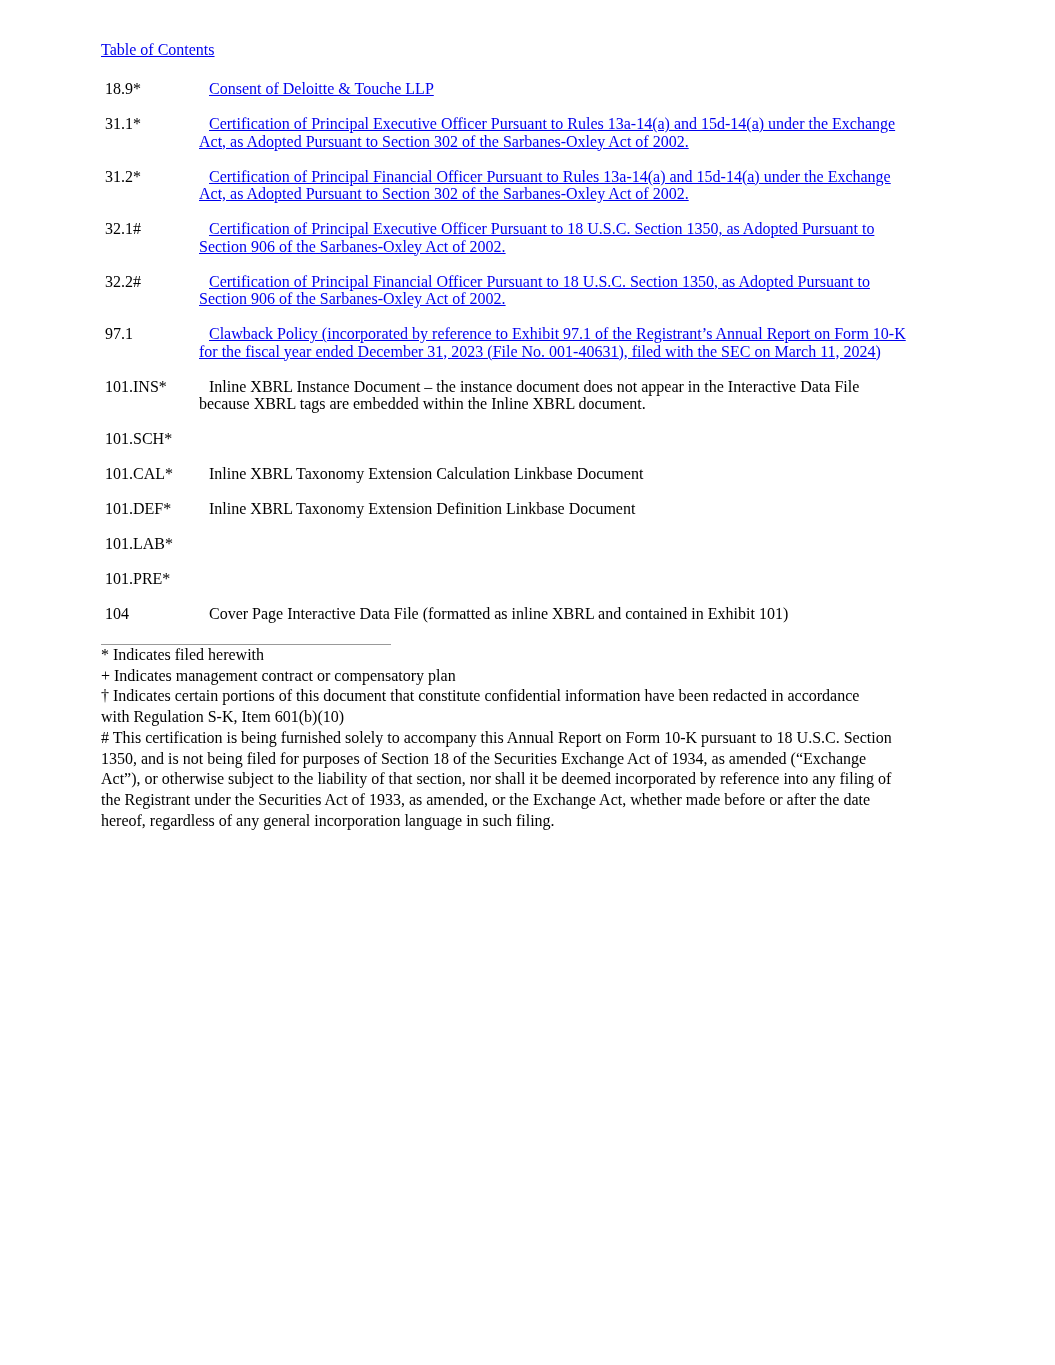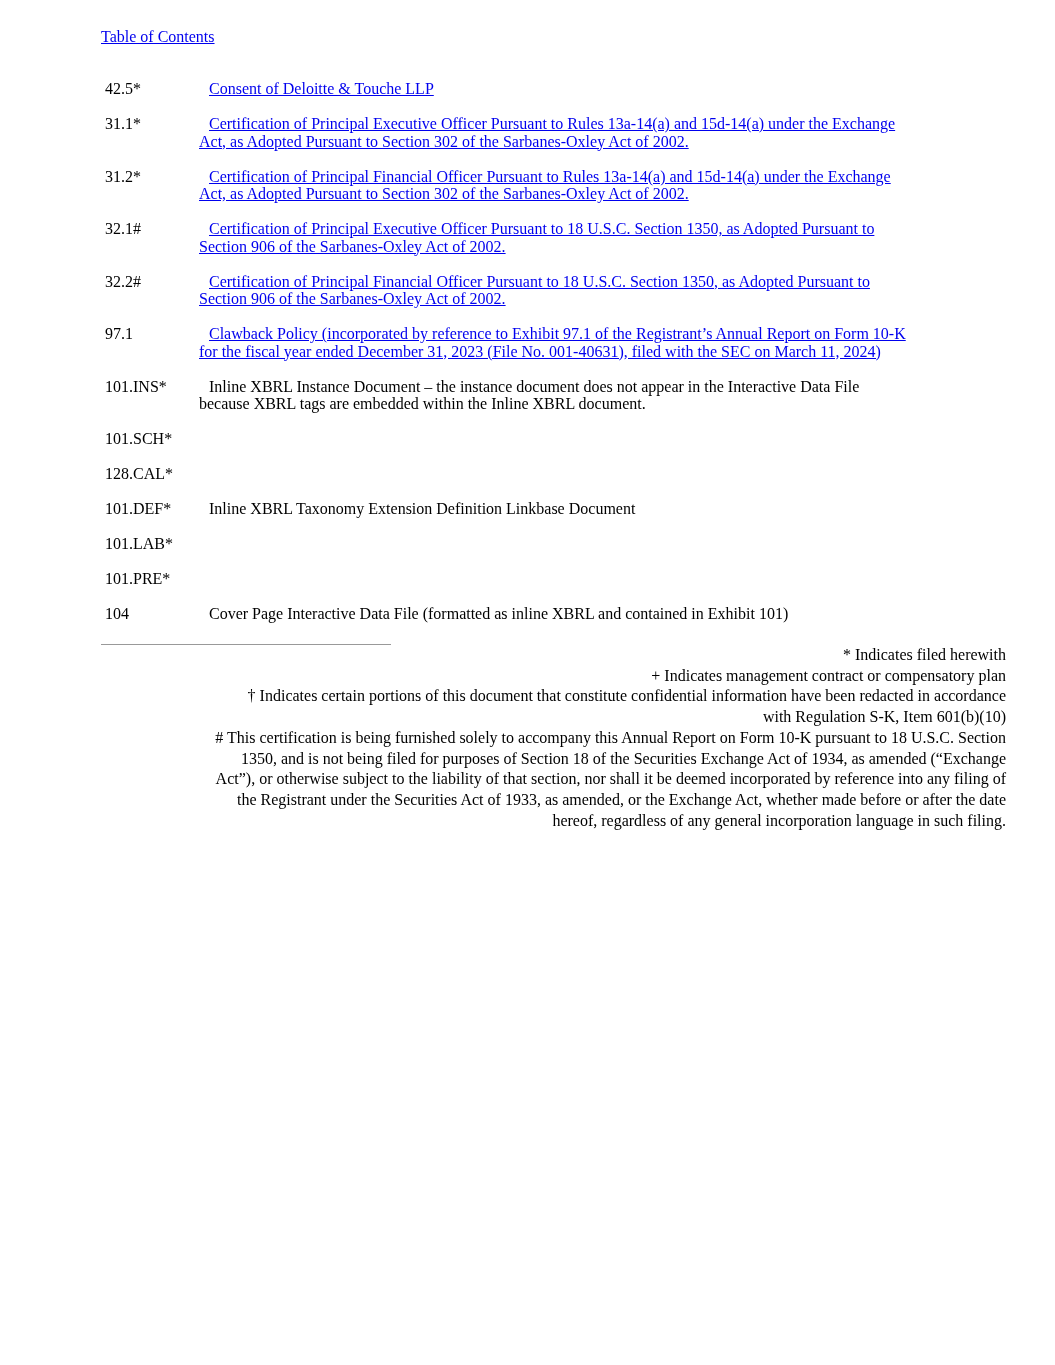--- a/index.html
+++ b/index.html
@@ -17,21 +17,21 @@
     color: #000000;
   }
   a {
     color: #0000EE;
     text-decoration: underline;
     cursor: pointer;
   }
   .toc-link {
     position: absolute;
     left: 101px;
-    top: 28px;
+    top: 41px;
     line-height: 18px;
     text-align: center;
   }
   .exhibit-list {
     position: absolute;
     left: 105px;
     top: 80px;
     width: 880px;
   }
   .exhibit-row {
@@ -59,40 +59,39 @@
     width: 905px;
   }
   .footnote-divider {
     width: 290px;
     height: 0;
     border-top: 1px solid #999999;
   }
   .footnote-item {
     line-height: 20.7px;
     white-space: pre-line;
-    text-align: right;
   }
   .page-number {
     position: absolute;
     left: 0;
     top: 1319px;
     width: 100%;
     text-align: center;
     line-height: 18px;
     margin-top: 43px;
   }
 </style>
 </head>
 <body>
 
 <a class="toc-link" href="#">Table of Contents</a>
 
 <div class="exhibit-list">
     <div class="exhibit-row">
-      <div class="exhibit-num">42.5*</div>
+      <div class="exhibit-num">18.9*</div>
       <div class="exhibit-desc"><a href="#">Consent of Deloitte &amp; Touche LLP</a></div>
     </div>
     <div class="exhibit-row">
       <div class="exhibit-num">31.1*</div>
       <div class="exhibit-desc"><a href="#">Certification of Principal Executive Officer Pursuant to Rules 13a-14(a) and 15d-14(a) under the Exchange
 Act, as Adopted Pursuant to Section 302 of the Sarbanes-Oxley Act of 2002.</a></div>
     </div>
     <div class="exhibit-row">
       <div class="exhibit-num">31.2*</div>
       <div class="exhibit-desc"><a href="#">Certification of Principal Financial Officer Pursuant to Rules 13a-14(a) and 15d-14(a) under the Exchange
@@ -115,21 +114,22 @@
     </div>
     <div class="exhibit-row">
       <div class="exhibit-num">101.INS*</div>
       <div class="exhibit-desc"><span>Inline XBRL Instance Document – the instance document does not appear in the Interactive Data File
 because XBRL tags are embedded within the Inline XBRL document.</span></div>
     </div>
     <div class="exhibit-row">
       <div class="exhibit-num">101.SCH*</div>
     </div>
     <div class="exhibit-row">
-      <div class="exhibit-num">128.CAL*</div>
+      <div class="exhibit-num">101.CAL*</div>
+      <div class="exhibit-desc"><span>Inline XBRL Taxonomy Extension Calculation Linkbase Document</span></div>
     </div>
     <div class="exhibit-row">
       <div class="exhibit-num">101.DEF*</div>
       <div class="exhibit-desc"><span>Inline XBRL Taxonomy Extension Definition Linkbase Document</span></div>
     </div>
     <div class="exhibit-row">
       <div class="exhibit-num">101.LAB*</div>
     </div>
     <div class="exhibit-row">
       <div class="exhibit-num">101.PRE*</div>

